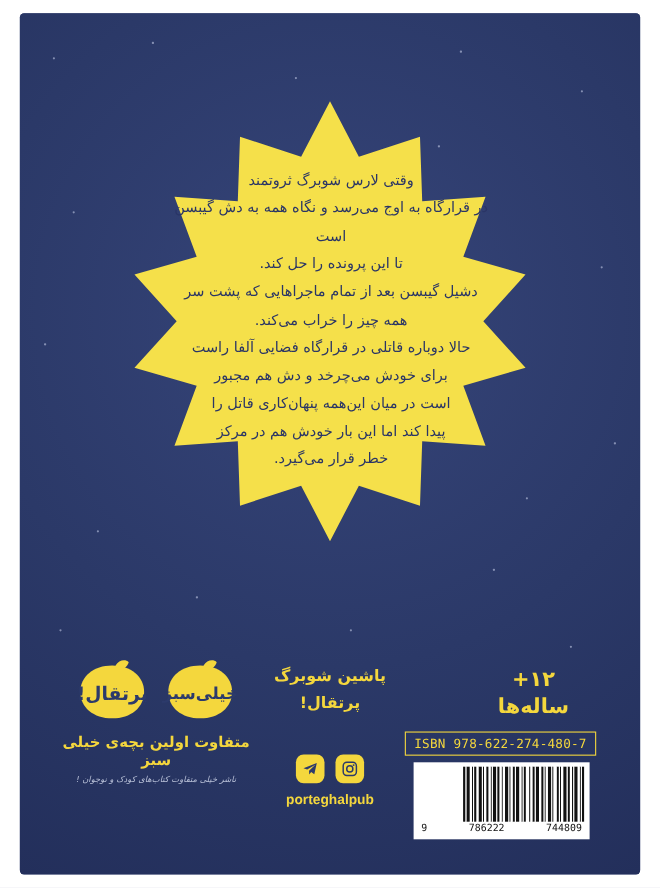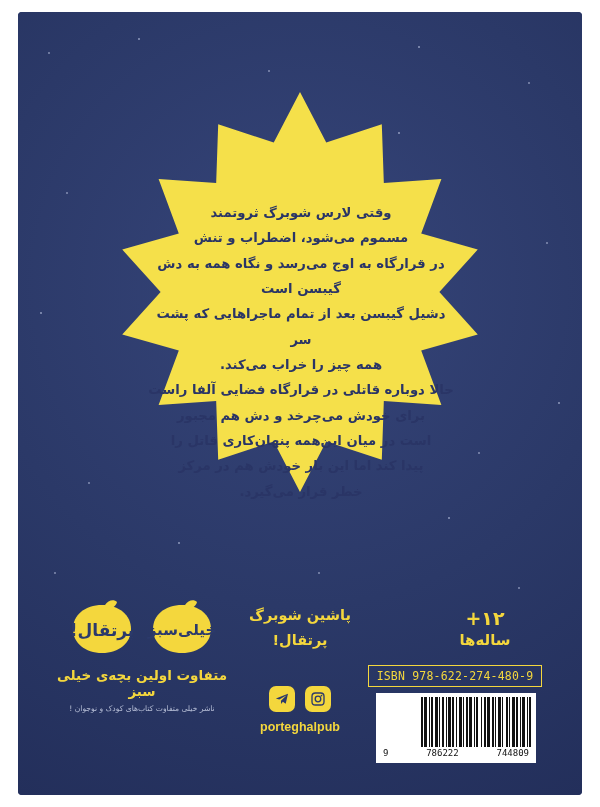--- a/index.html
+++ b/index.html
@@ -54,23 +54,22 @@
   
   .blurb {
     position: absolute;
     left: 128px;
     top: 140px;
     width: 310px;
     text-align: center;
     color: #2a3566;
     font-size: 13.2px;
     line-height: 1.92;
-    font-weight: 700;
+    font-weight: 400;
     direction: rtl;
-    margin-top: 48px;
   }
   .blurb p { margin: 0; }
 
   
   .bottom {
     position: absolute;
     left: 0;
     right: 0;
     bottom: 0;
     height: 210px;
@@ -86,21 +85,21 @@
     color: #f4d73d;
     line-height: 1.25;
   }
   .age-badge .num {
     font-size: 19px;
     font-weight: 700;
     letter-spacing: .5px;
     text-align: center;
   }
   .age-badge .unit {
-    font-size: 15px;
+    font-size: 19px;
     font-weight: 700;
   }
 
   
   .isbn-box {
     position: absolute;
     right: 40px;
     top: 80px;
     width: 172px;
     border: 1.4px solid #f4d73d;
@@ -219,20 +218,21 @@
     font-size: 13.5px;
     font-weight: 700;
     direction: rtl;
   }
   .pub-fineprint {
     margin-top: 5px;
     color: #cfd6ea;
     font-size: 7.6px;
     direction: rtl;
     opacity: .85;
+    font-style: italic;
   }
 </style>
 </head>
 <body>
 
 <div class="page">
   <div class="cover">
     <div class="cover-bg"></div>
 
     <div class="speck" style="left:30px;top:40px;width:2px;height:2px"></div>
@@ -255,39 +255,39 @@
     <div class="speck" style="left:36px;top:560px;width:2px;height:2px"></div>
 
     <div class="starburst">
       <svg viewBox="0 0 400 400" xmlns="http://www.w3.org/2000/svg" aria-hidden="true">
         <polygon fill="#f5e04a" points="200,2 226,52 281,34 283,92 340,88 320,142 376,158 338,200 376,242 320,258 340,312 283,308 281,366 226,348 200,398 174,348 119,366 117,308 60,312 80,258 24,242 62,200 24,158 80,142 60,88 117,92 119,34 174,52"></polygon>
       </svg>
     </div>
 
     <div class="blurb">
       <p>وقتی لارس شوبرگ ثروتمند</p>
-      <p>مسموم می‌شود، اضطراب و تنش</p>
       <p>در قرارگاه به اوج می‌رسد و نگاه همه به دش گیبسن است</p>
+      <p>تا این پرونده را حل کند.</p>
       <p>دشیل گیبسن بعد از تمام ماجراهایی که پشت سر</p>
       <p>همه چیز را خراب می‌کند.</p>
       <p>حالا دوباره قاتلی در قرارگاه فضایی آلفا راست</p>
       <p>برای خودش می‌چرخد و دش هم مجبور</p>
       <p>است در میان این‌همه پنهان‌کاری قاتل را</p>
       <p>پیدا کند اما این بار خودش هم در مرکز</p>
       <p>خطر قرار می‌گیرد.</p>
     </div>
 
     <div class="bottom">
 
       <div class="age-badge">
         <div class="num">۱۲+</div>
         <div class="unit">ساله‌ها</div>
       </div>
 
-      <div class="isbn-box">ISBN 978-622-274-480-9</div>
+      <div class="isbn-box">ISBN 978-622-274-480-7</div>
 
       <div class="barcode">
         <div class="bars">
           <i style="width:2px"></i>
             <i style="width:1px;background:#fff"></i>
             <i style="width:1px"></i>
           <i style="width:2px;background:#fff"></i>
             <i style="width:3px"></i>
             <i style="width:1px;background:#fff"></i>
           <i style="width:1px"></i>

